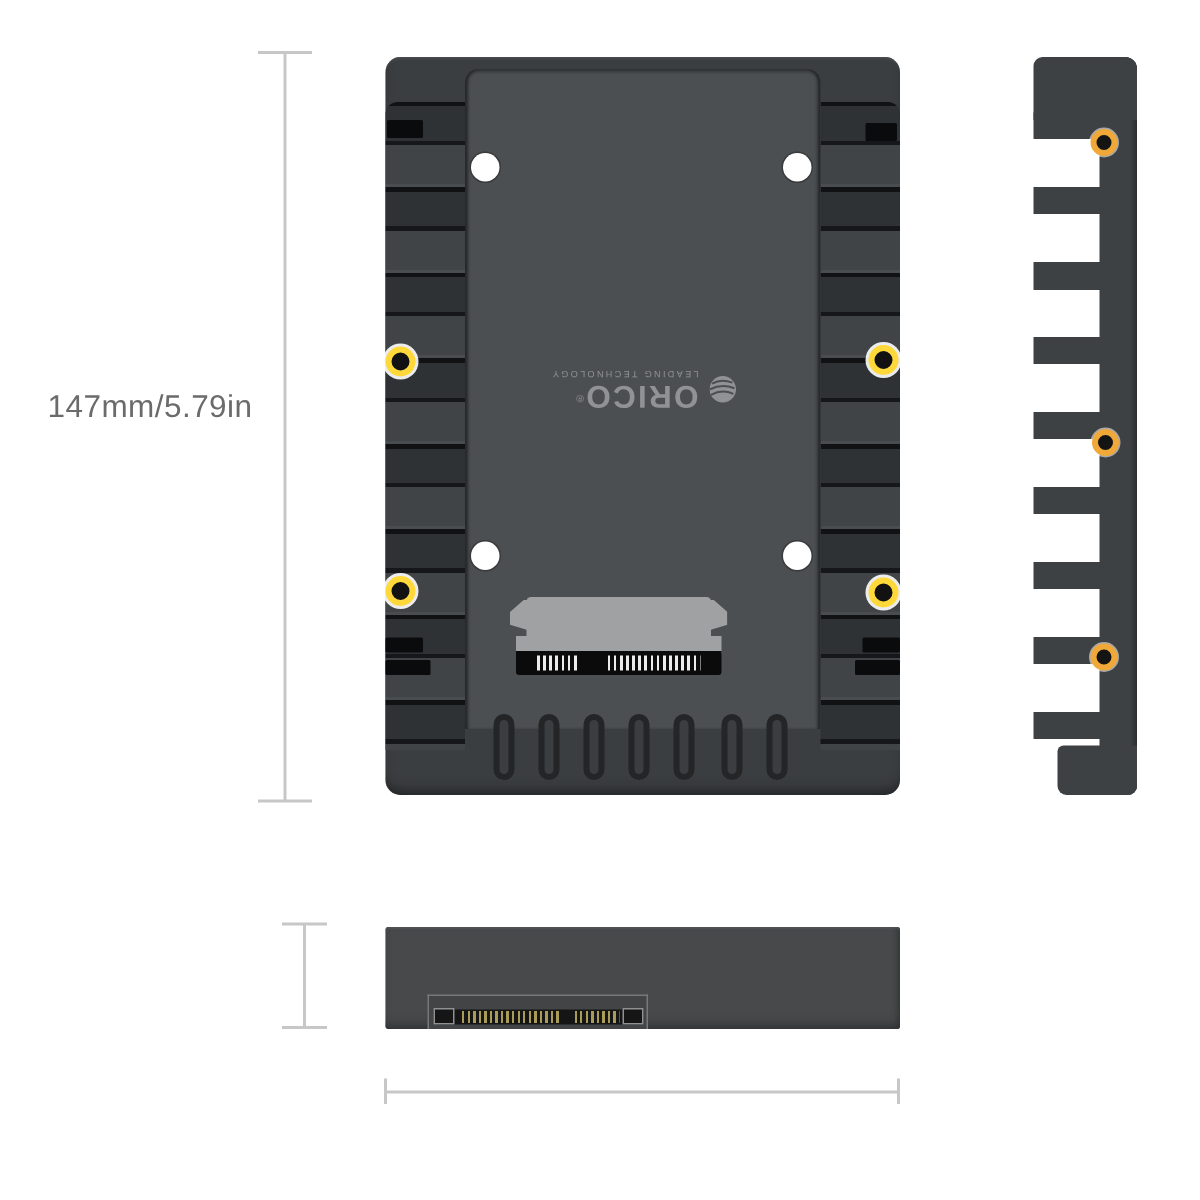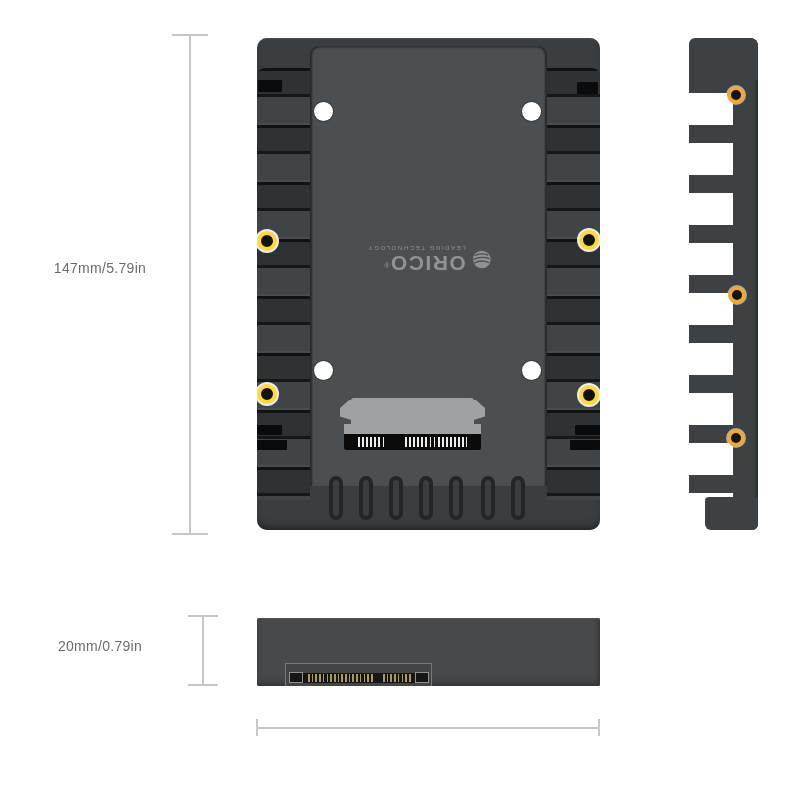--- a/index.html
+++ b/index.html
@@ -5,21 +5,21 @@
   * { margin:0; padding:0; box-sizing:border-box; }
   html,body { background:#ffffff; }
   #stage {
     position:relative; width:800px; height:800px; background:#ffffff;
     font-family:"Liberation Sans", sans-serif; overflow:hidden;
   }
 
   
   .dim-line { position:absolute; background:#c7c7c7; }
   .dim-label {
-    position:absolute; color:#6b6b6b; font-size:14px; text-align:center;
+    position:absolute; color:#6b6b6b; font-size:21px; text-align:center;
     letter-spacing:0.3px; white-space:nowrap;
   }
 
   
   #front-view {
     position:absolute; left:257px; top:38px; width:343px; height:492px;
     background:#3b3e40; border-radius:10px;
     box-shadow: inset 0 -7px 9px -5px #1e2022, inset 0 2px 2px -1px #4c4f51;
   }
   .rail {
@@ -159,21 +159,20 @@
 <div id="stage">
 
   <div class="dim-line" style="left:189px; top:35px; width:2px; height:499px;"></div>
   <div class="dim-line" style="left:172px; top:34px; width:36px; height:2px;"></div>
   <div class="dim-line" style="left:172px; top:533px; width:36px; height:2px;"></div>
   <div class="dim-label" style="left:15px; top:260px; width:170px;">147mm/5.79in</div>
 
   <div class="dim-line" style="left:202px; top:616px; width:2px; height:69px;"></div>
   <div class="dim-line" style="left:188px; top:615px; width:30px; height:2px;"></div>
   <div class="dim-line" style="left:188px; top:684px; width:30px; height:2px;"></div>
-  <div class="dim-label" style="left:15px; top:638px; width:170px;">20mm/0.79in</div>
 
   <div class="dim-line" style="left:257px; top:727px; width:343px; height:2px;"></div>
   <div class="dim-line" style="left:256px; top:719px; width:2px; height:17px;"></div>
   <div class="dim-line" style="left:598px; top:719px; width:2px; height:17px;"></div>
 
   <div id="front-view">
     <div class="rail rail-left"></div>
     <div class="rail rail-right"></div>
     <div id="front-panel"></div>
 

